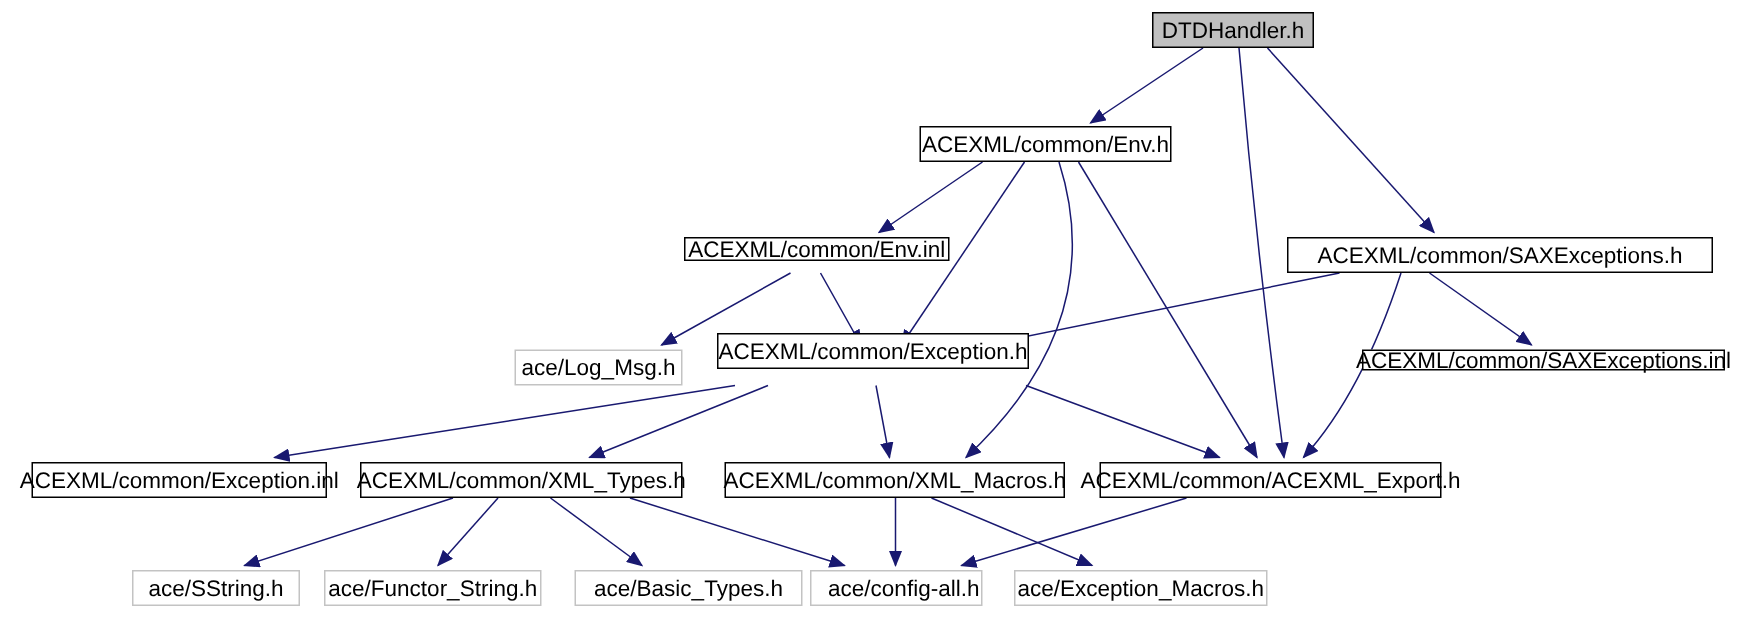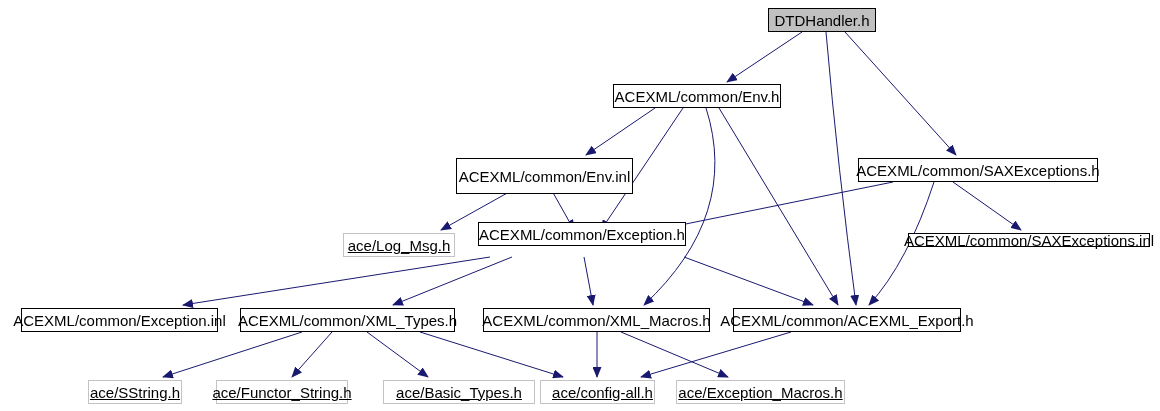--- a/index.html
+++ b/index.html
@@ -37,21 +37,20 @@
     cursor: pointer;
     text-align: center;
   }
   .node.main {
     background: #c0c0c0;
     border-color: #000000;
   }
   .node.external {
     border-color: #c3c3c3;
     cursor: default;
-    text-decoration: underline;
   }
   .edge {
     fill: none;
     stroke-width: 1;
   }
 </style>
 </head>
 <body>
 
 <div id="graph-canvas">
@@ -85,24 +84,24 @@
       <path d="M621,332 L728,377" class="edge" stroke="#191970" marker-end="url(#arrowhead)"></path>
       <path d="M791,332 L641,377" class="edge" stroke="#191970" marker-end="url(#arrowhead)"></path>
     </svg>
 
 <div class="node main" style="left: 768px; top: 8px; width: 108px; height: 24px;">
       <span>DTDHandler.h</span>
     </div>
     <div class="node internal" style="left: 613px; top: 84px; width: 168px; height: 24px;">
       <span>ACEXML/common/Env.h</span>
     </div>
-    <div class="node internal" style="left: 456px; top: 158px; width: 177px; height: 36px;">
+    <div class="node internal" style="left: 456px; top: 158px; width: 177px; height: 16px;">
       <span>ACEXML/common/Env.inl</span>
     </div>
-    <div class="node internal" style="left: 858px; top: 158px; width: 240px; height: 24px;">
+    <div class="node internal" style="left: 858px; top: 158px; width: 284px; height: 24px;">
       <span>ACEXML/common/SAXExceptions.h</span>
     </div>
     <div class="node external" style="left: 343px; top: 233px; width: 112px; height: 24px;">
       <span>ace/Log_Msg.h</span>
     </div>
     <div class="node internal" style="left: 478px; top: 222px; width: 208px; height: 24px;">
       <span>ACEXML/common/Exception.h</span>
     </div>
     <div class="node internal" style="left: 908px; top: 233px; width: 242px; height: 14px;">
       <span>ACEXML/common/SAXExceptions.inl</span>
@@ -112,24 +111,24 @@
     </div>
     <div class="node internal" style="left: 240px; top: 308px; width: 215px; height: 24px;">
       <span>ACEXML/common/XML_Types.h</span>
     </div>
     <div class="node internal" style="left: 483px; top: 308px; width: 227px; height: 24px;">
       <span>ACEXML/common/XML_Macros.h</span>
     </div>
     <div class="node internal" style="left: 733px; top: 308px; width: 228px; height: 24px;">
       <span>ACEXML/common/ACEXML_Export.h</span>
     </div>
-    <div class="node external" style="left: 88px; top: 380px; width: 94px; height: 24px;">
+    <div class="node external" style="left: 88px; top: 380px; width: 112px; height: 24px;">
       <span>ace/SString.h</span>
     </div>
-    <div class="node external" style="left: 216px; top: 380px; width: 132px; height: 24px;">
+    <div class="node external" style="left: 216px; top: 380px; width: 145px; height: 24px;">
       <span>ace/Functor_String.h</span>
     </div>
     <div class="node external" style="left: 383px; top: 380px; width: 152px; height: 24px;">
       <span>ace/Basic_Types.h</span>
     </div>
     <div class="node external" style="left: 540px; top: 380px; width: 115px; height: 24px; padding-left: 10px;">
       <span>ace/config-all.h</span>
     </div>
     <div class="node external" style="left: 676px; top: 380px; width: 169px; height: 24px;">
       <span>ace/Exception_Macros.h</span>

